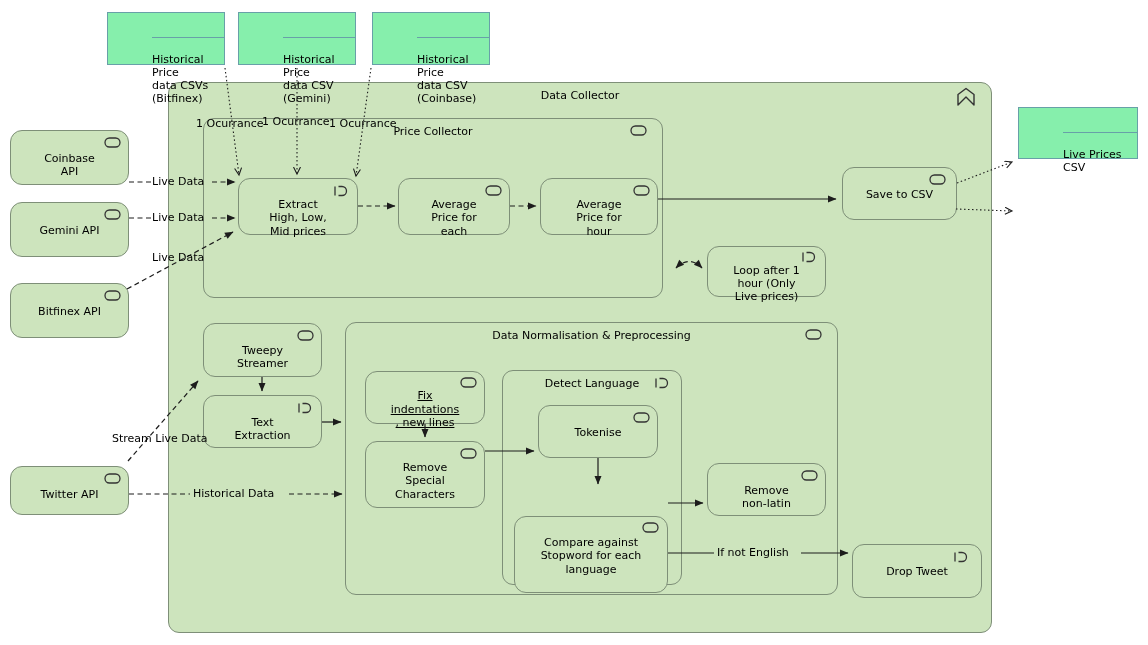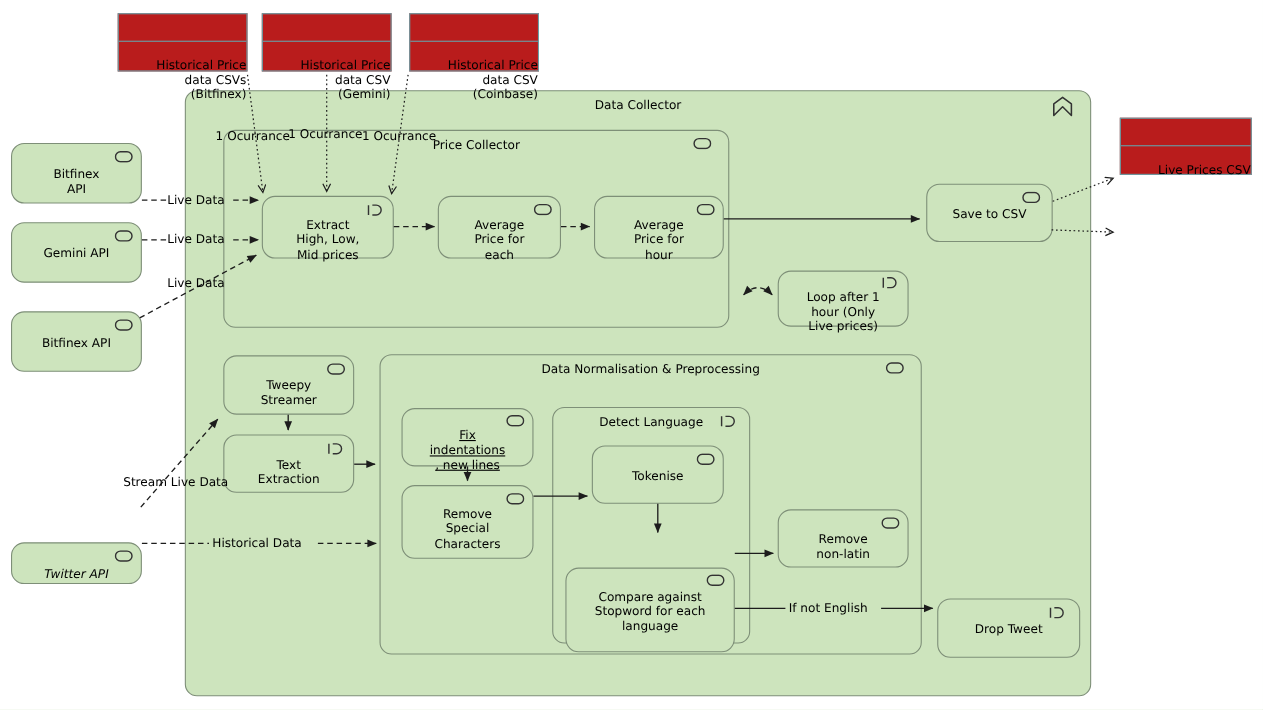--- a/index.html
+++ b/index.html
@@ -2,22 +2,22 @@
 <html><head>
 <meta charset="utf-8">
 <style>
   html,body{margin:0;padding:0;background:#fff;}
   .canvas{position:relative;width:1148px;height:645px;background:#ffffff;
     font-family:"DejaVu Sans","Liberation Sans",sans-serif;font-size:11px;color:#000;overflow:hidden;}
   .container{position:absolute;background:#cde4bd;border:1px solid #7e8f78;border-radius:11px;box-sizing:border-box;}
   .ctitle{position:absolute;top:6px;left:0;right:0;text-align:center;}
   .node{position:absolute;background:#cde4bd;border:1px solid #7e8f78;border-radius:12px;box-sizing:border-box;
     text-align:center;padding-top:5px;white-space:pre-line;line-height:13.5px;}
-  .dataobj{position:absolute;background:#b91c1c;border:1px solid #68a0a8;box-sizing:border-box;
-    text-align:right;white-space:pre-line;line-height:13px;}
+  .dataobj{position:absolute;background:#86efac;border:1px solid #68a0a8;box-sizing:border-box;
+    text-align:left;white-space:pre-line;line-height:13px;padding-left:44px;}
   .dataobj .bar{height:11px;border-bottom:1px solid #68a0a8;margin-bottom:2px;}
   .icon{position:absolute;top:6px;right:7px;line-height:0;}
   .elabel{position:absolute;white-space:nowrap;}
   svg.wires{position:absolute;left:0;top:0;pointer-events:none;}
 </style>
 </head>
 <body>
 
 <div class="canvas">
 
@@ -52,39 +52,39 @@
     <div class="ctitle">Detect Language</div>
     <span class="icon" style="right:10px;">
       <svg width="18" height="12">
           <line x1="3" y1="1.5" x2="3" y2="10.5" stroke="#333" stroke-width="1.3"></line>
           <path d="M6.5 1.5 H10 a4.5 4.5 0 0 1 0 9 H6.5" fill="none" stroke="#333" stroke-width="1.3"></path>
         </svg>
     </span>
   </div>
 
   <div class="node" style="left:10px;top:130px;width:119px;height:55px;padding-top:7px;">
-    <span>Bitfinex
+    <span>Coinbase
 API</span>
     <span class="icon"><svg width="17" height="11">
           <rect x="1" y="1" width="15" height="9" rx="4.5" fill="none" stroke="#333" stroke-width="1.3"></rect>
         </svg></span>
   </div>
   <div class="node" style="left:10px;top:202px;width:119px;height:55px;padding-top:7px;">
     <span>Gemini API</span>
     <span class="icon"><svg width="17" height="11">
           <rect x="1" y="1" width="15" height="9" rx="4.5" fill="none" stroke="#333" stroke-width="1.3"></rect>
         </svg></span>
   </div>
   <div class="node" style="left:10px;top:283px;width:119px;height:55px;padding-top:7px;">
     <span>Bitfinex API</span>
     <span class="icon"><svg width="17" height="11">
           <rect x="1" y="1" width="15" height="9" rx="4.5" fill="none" stroke="#333" stroke-width="1.3"></rect>
         </svg></span>
   </div>
-  <div class="node" style="left:10px;top:493px;width:119px;height:38px;padding-top:7px;font-style:italic;">
+  <div class="node" style="left:10px;top:466px;width:119px;height:49px;padding-top:7px;">
     <span>Twitter API</span>
     <span class="icon"><svg width="17" height="11">
           <rect x="1" y="1" width="15" height="9" rx="4.5" fill="none" stroke="#333" stroke-width="1.3"></rect>
         </svg></span>
   </div>
 
   <div class="node" style="left:238px;top:178px;width:120px;height:57px;">
     <span>Extract
 High, Low,
 Mid prices</span>

